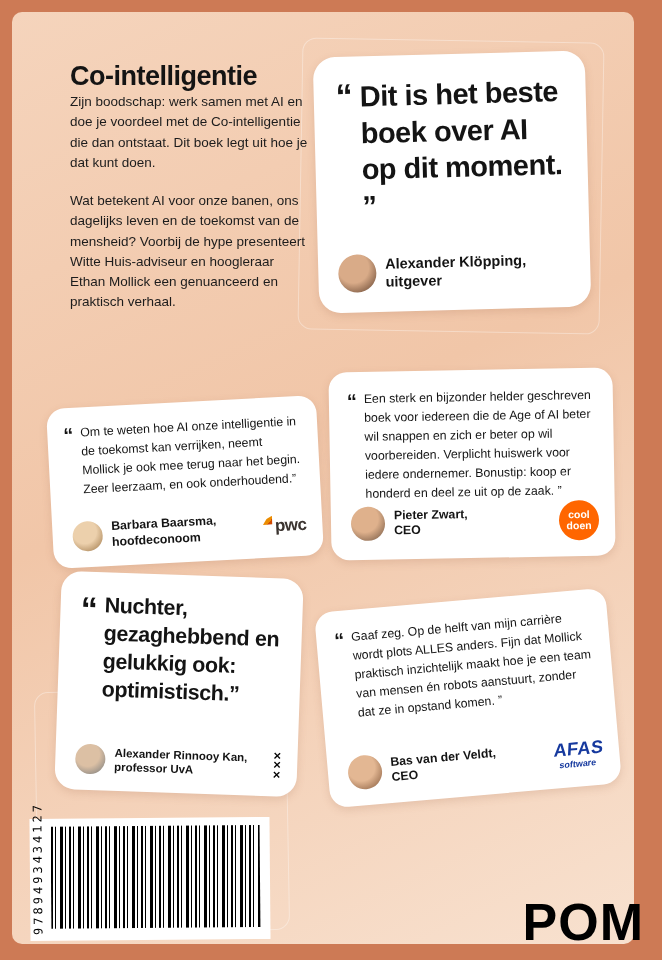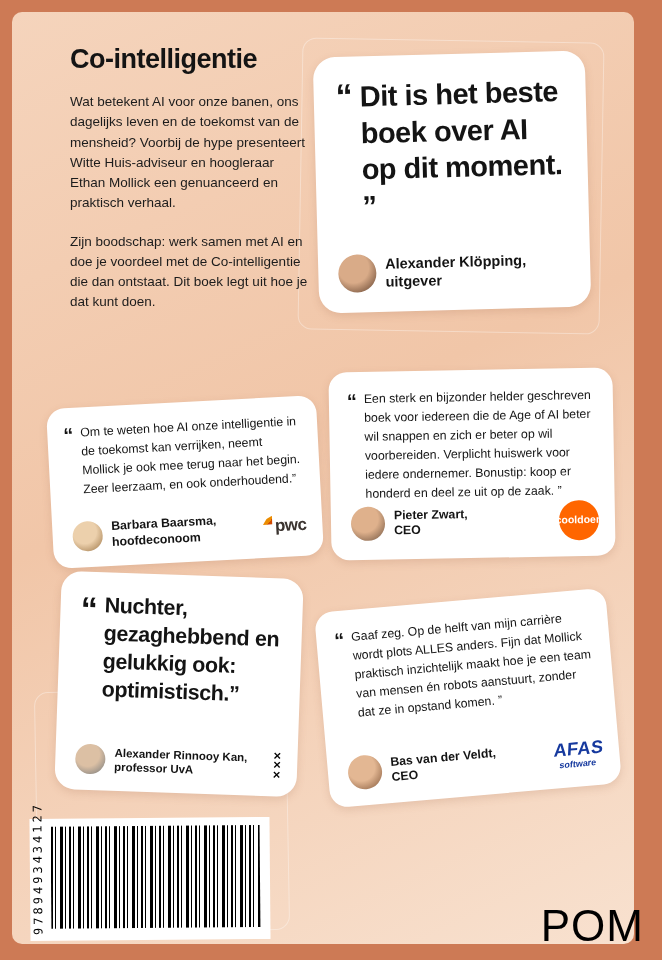--- a/index.html
+++ b/index.html
@@ -19,21 +19,21 @@
   }
 
   .sheet {
     position:absolute; border:1px solid rgba(255,255,255,0.35); border-radius:14px;
     pointer-events:none;
   }
   .sheet1 { left:300px; top:40px; width:300px; height:290px; transform:rotate(1deg); }
   .sheet2 { left:36px; top:690px; width:250px; height:240px; transform:rotate(-1deg); }
 
   .title {
-    position:absolute; left:70px; top:44px;
+    position:absolute; left:70px; top:61px;
     font-size:27px; font-weight:800; letter-spacing:-0.5px; color:#141414;
   }
 
   .intro {
     position:absolute; left:70px; top:92px; width:238px;
     font-size:13.5px; line-height:1.5; font-weight:500; color:#1c1c1c;
   }
   .intro p { margin:0 0 18px 0; }
 
   .card {
@@ -96,21 +96,21 @@
 
   
   .logo-right { margin-left:auto; }
   .pwc { display:flex; align-items:flex-end; gap:2px; }
   .pwc-flame { width:10px; height:9px; margin-bottom:12px;
     background:linear-gradient(135deg,#ffb600 0 40%, #eb8c00 40% 70%, #d04a02 70% 100%);
     clip-path:polygon(0 100%, 100% 100%, 100% 0, 40% 35%); }
   .pwc-text { font-size:17px; font-weight:700; color:#3b3430; letter-spacing:-0.5px; }
 
   .coolblue { width:40px; height:40px; border-radius:50%; background:#ff6600;
-    color:#fff; display:flex; flex-direction:row; align-items:center; justify-content:center;
+    color:#fff; display:flex; flex-direction:column; align-items:center; justify-content:center;
     font-weight:800; font-size:10.5px; line-height:1.05; }
 
   .uva { font-size:10px; font-weight:700; color:#000; line-height:0.95;
     white-space:pre-line; text-align:center; }
 
   .afas { text-align:center; color:#16399e; transform:skewX(-8deg); }
   .afas-main { font-size:18px; font-weight:900; letter-spacing:0.5px; line-height:1; }
   .afas-sub { font-size:9px; font-weight:700; margin-top:1px; }
 
   
@@ -119,36 +119,36 @@
   .barcode-number { writing-mode:vertical-rl; transform:rotate(180deg);
     font-family:"DejaVu Sans Mono", monospace; font-size:12px; letter-spacing:3px;
     color:#000; padding:6px 1px 6px 4px; text-align:center; }
   .bars { flex:1; margin:8px 10px 12px 2px;
     background:repeating-linear-gradient(90deg,
       #000 0 2px, #fff 2px 4px, #000 4px 5px, #fff 5px 9px,
       #000 9px 12px, #fff 12px 14px, #000 14px 15px, #fff 15px 18px); }
 
   
   .pom { position:absolute; right:18px; bottom:12px;
-    font-size:44px; font-weight:400; letter-spacing:1px; color:#000; line-height:1; }
+    font-size:52px; font-weight:700; letter-spacing:1px; color:#000; line-height:1; }
 </style>
 </head>
 <body>
 
 <div class="cover">
 
   <div class="panel"></div>
   <div class="sheet sheet1"></div>
   <div class="sheet sheet2"></div>
 
   <div class="title">Co-intelligentie</div>
 
   <div class="intro">
+    <p>Zijn boodschap: werk samen met AI en doe je voordeel met de Co-intelligentie die dan ontstaat. Dit boek legt uit hoe je dat kunt doen.</p>
     <p>Wat betekent AI voor onze banen, ons dagelijks leven en de toekomst van de mensheid? Voorbij de hype presenteert Witte Huis-adviseur en hoogleraar Ethan Mollick een genuanceerd en praktisch verhaal.</p>
-    <p>Zijn boodschap: werk samen met AI en doe je voordeel met de Co-intelligentie die dan ontstaat. Dit boek legt uit hoe je dat kunt doen.</p>
   </div>
 
   <div class="card card-1">
     <div class="q-row">
       <span class="q-mark-lg">“</span>
       <span class="q-text-lg">Dit is het beste boek over AI op dit moment. ”</span>
     </div>
     <div class="attr">
       <span class="avatar av-1"></span>
       <span class="who">

